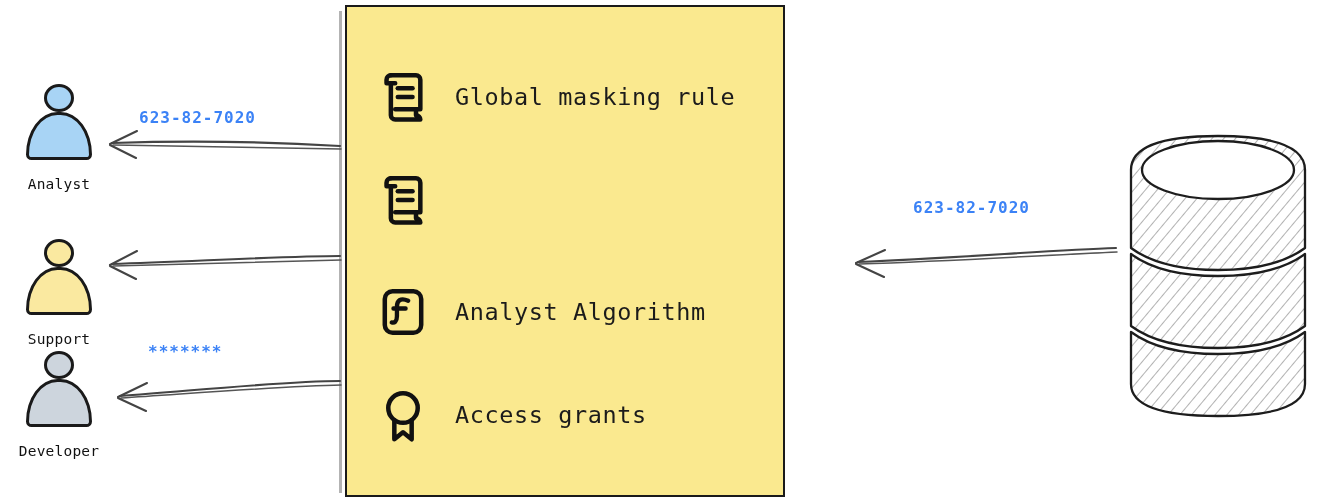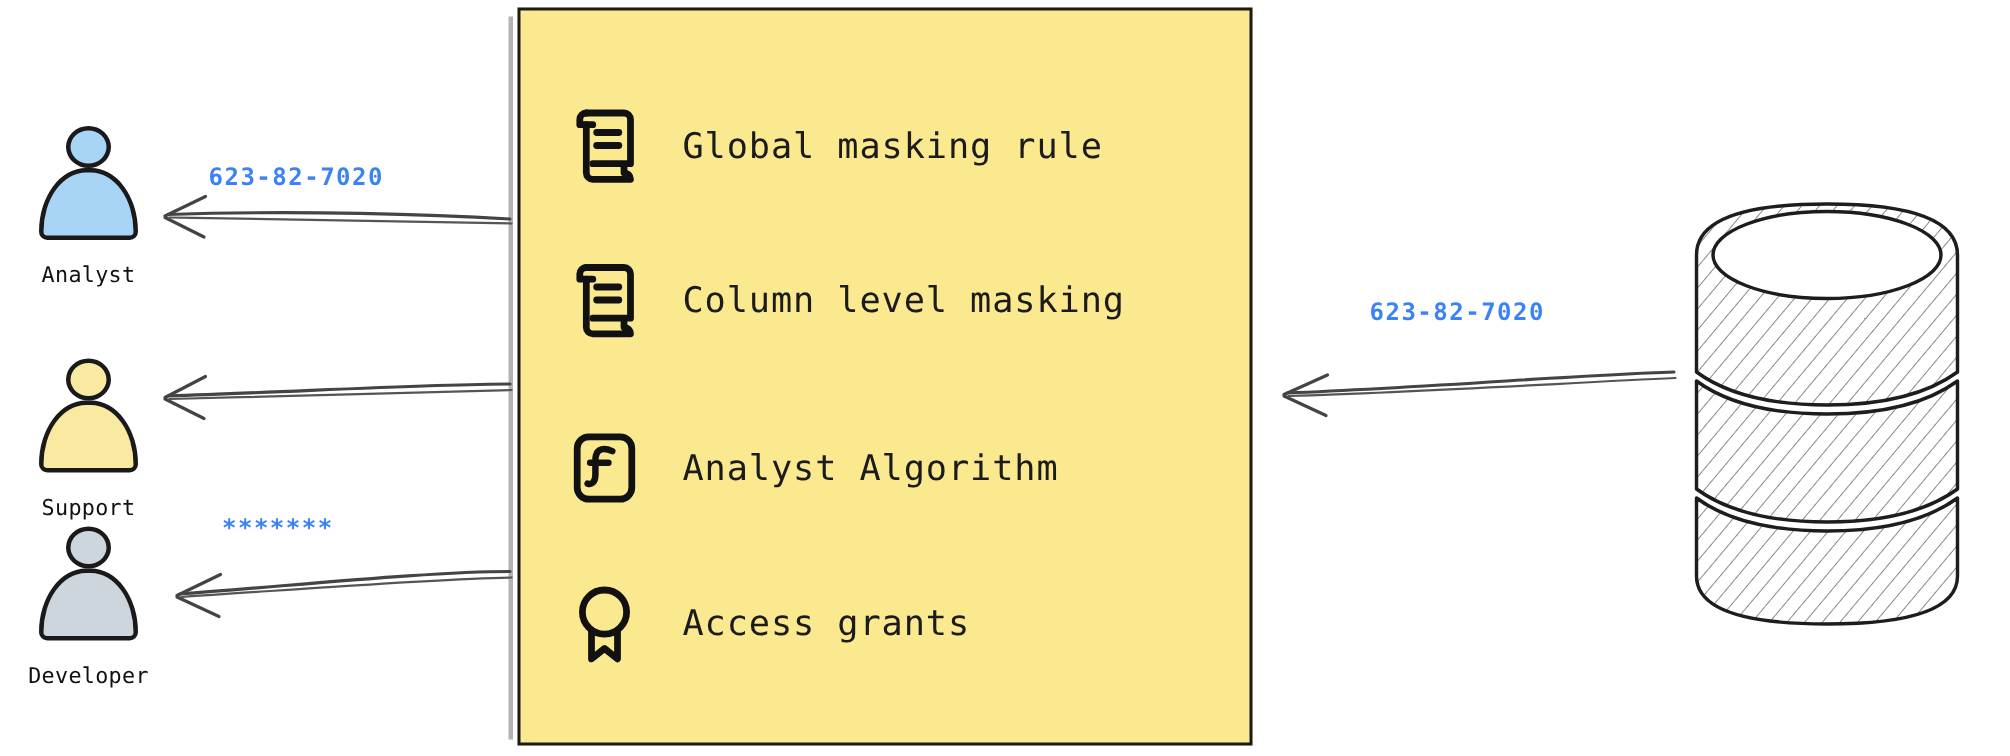--- a/index.html
+++ b/index.html
@@ -76,21 +76,21 @@
     left:0;top:0;
     width:1340px;height:504px;
     pointer-events:none;
   }
 
   
   #panel{
     position:absolute;
     left:345px;
     top:5px;
-    width:490px;
+    width:440px;
     height:492px;
     background:#fae98f;
     border:2.4px solid #1a1a1a;
     box-sizing:border-box;
   }
   #panel-edge{
     position:absolute;
     left:339px;
     top:11px;
     width:3px;
@@ -144,21 +144,20 @@
     <div class="rule-row" style="top:163px;">
       <svg class="ico" viewBox="0 0 60 64">
         <g fill="none" stroke="#111" stroke-width="5.2" stroke-linecap="round" stroke-linejoin="round">
           <path d="M16 7 h29 a5 5 0 0 1 5 5 v34 h-29"></path>
           <path d="M16 7 a5 5 0 0 0 -5 5 v4 h10"></path>
           <path d="M16 16 v37 a5 5 0 0 0 5 5 h29 a5 5 0 0 0 -5 -5 v-6"></path>
           <path d="M24 22 h17"></path>
           <path d="M24 32 h17"></path>
         </g>
       </svg>
-      <span class="txt">Column level masking</span>
     </div>
 
     <div class="rule-row" style="top:275px;">
       <svg class="ico" viewBox="0 0 60 64">
         <rect x="9" y="8" width="42" height="48" rx="9" ry="9" fill="none" stroke="#111" stroke-width="5.2"></rect>
         <path d="M36 19 c-9 -4 -13 0 -13 7 v2 M19 28 h14 M23 28 v9 c0 6 -3 8 -6 7" fill="none" stroke="#111" stroke-width="5" stroke-linecap="round" stroke-linejoin="round"></path>
       </svg>
       <span class="txt">Analyst Algorithm</span>
     </div>
 

